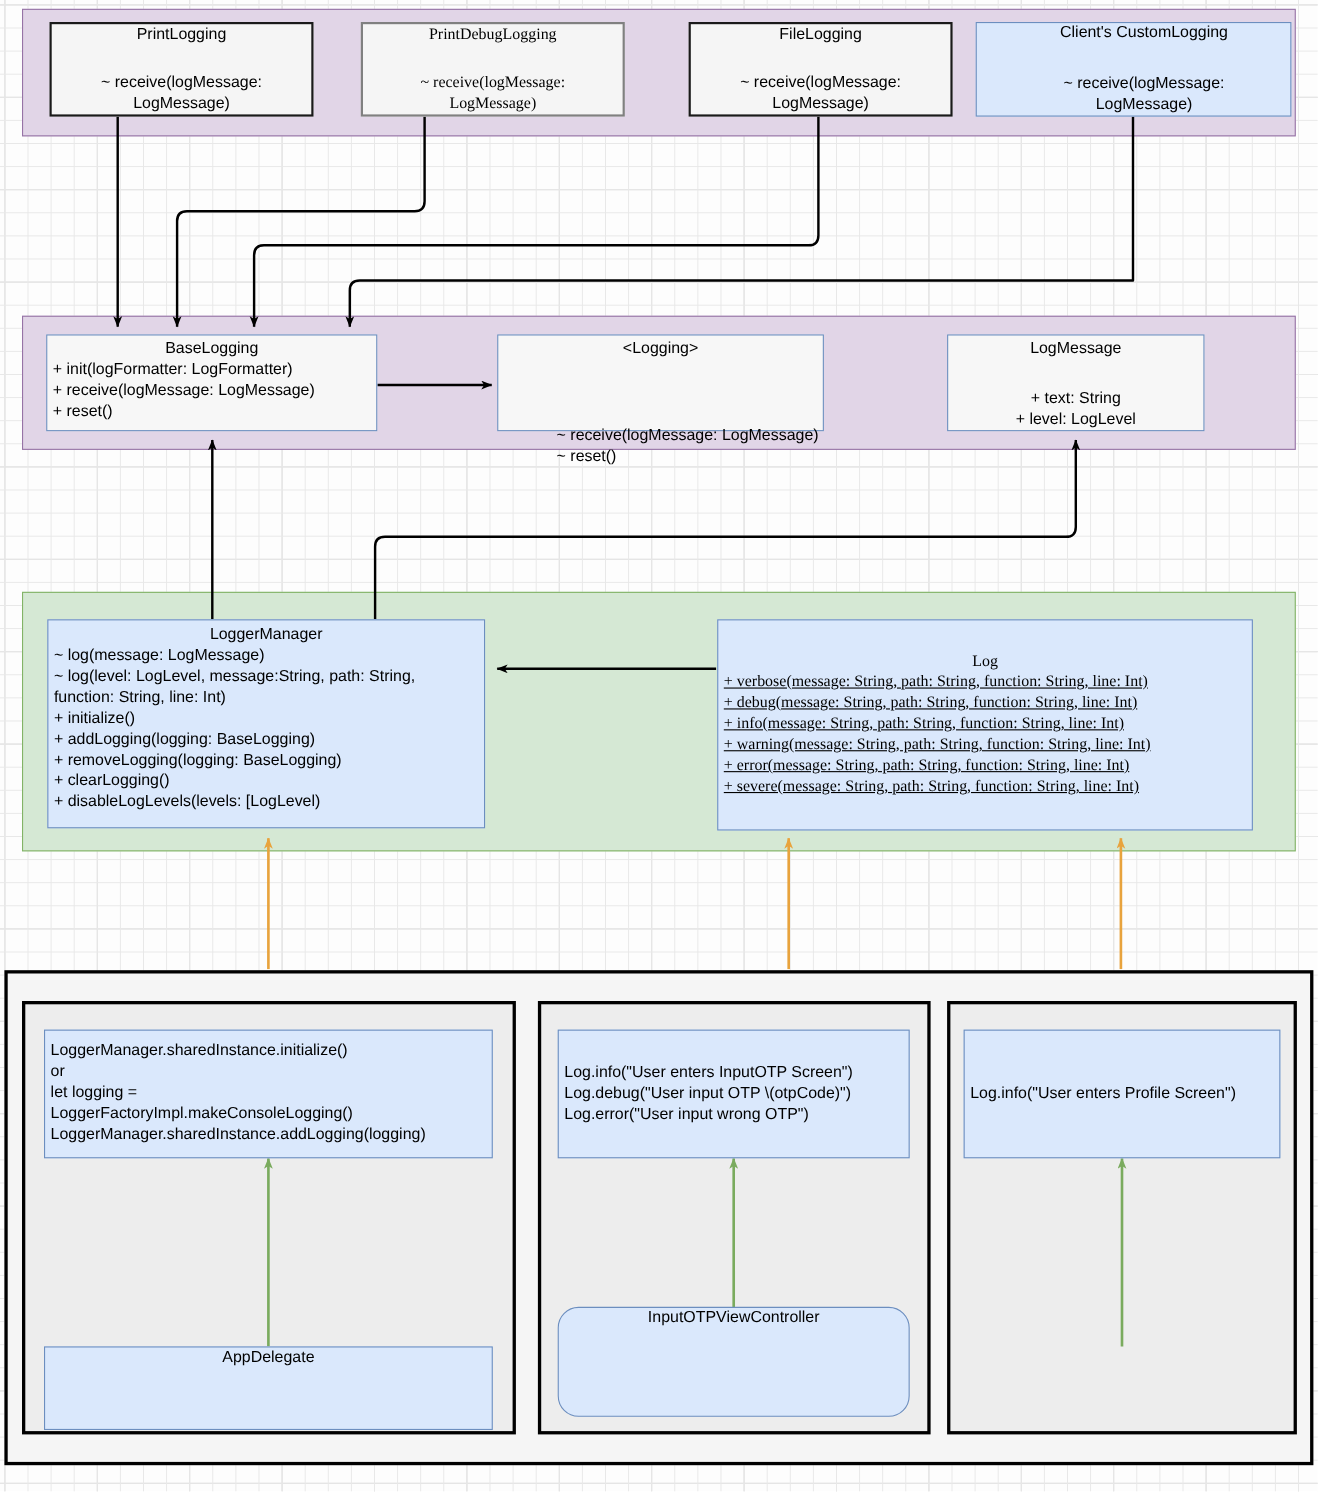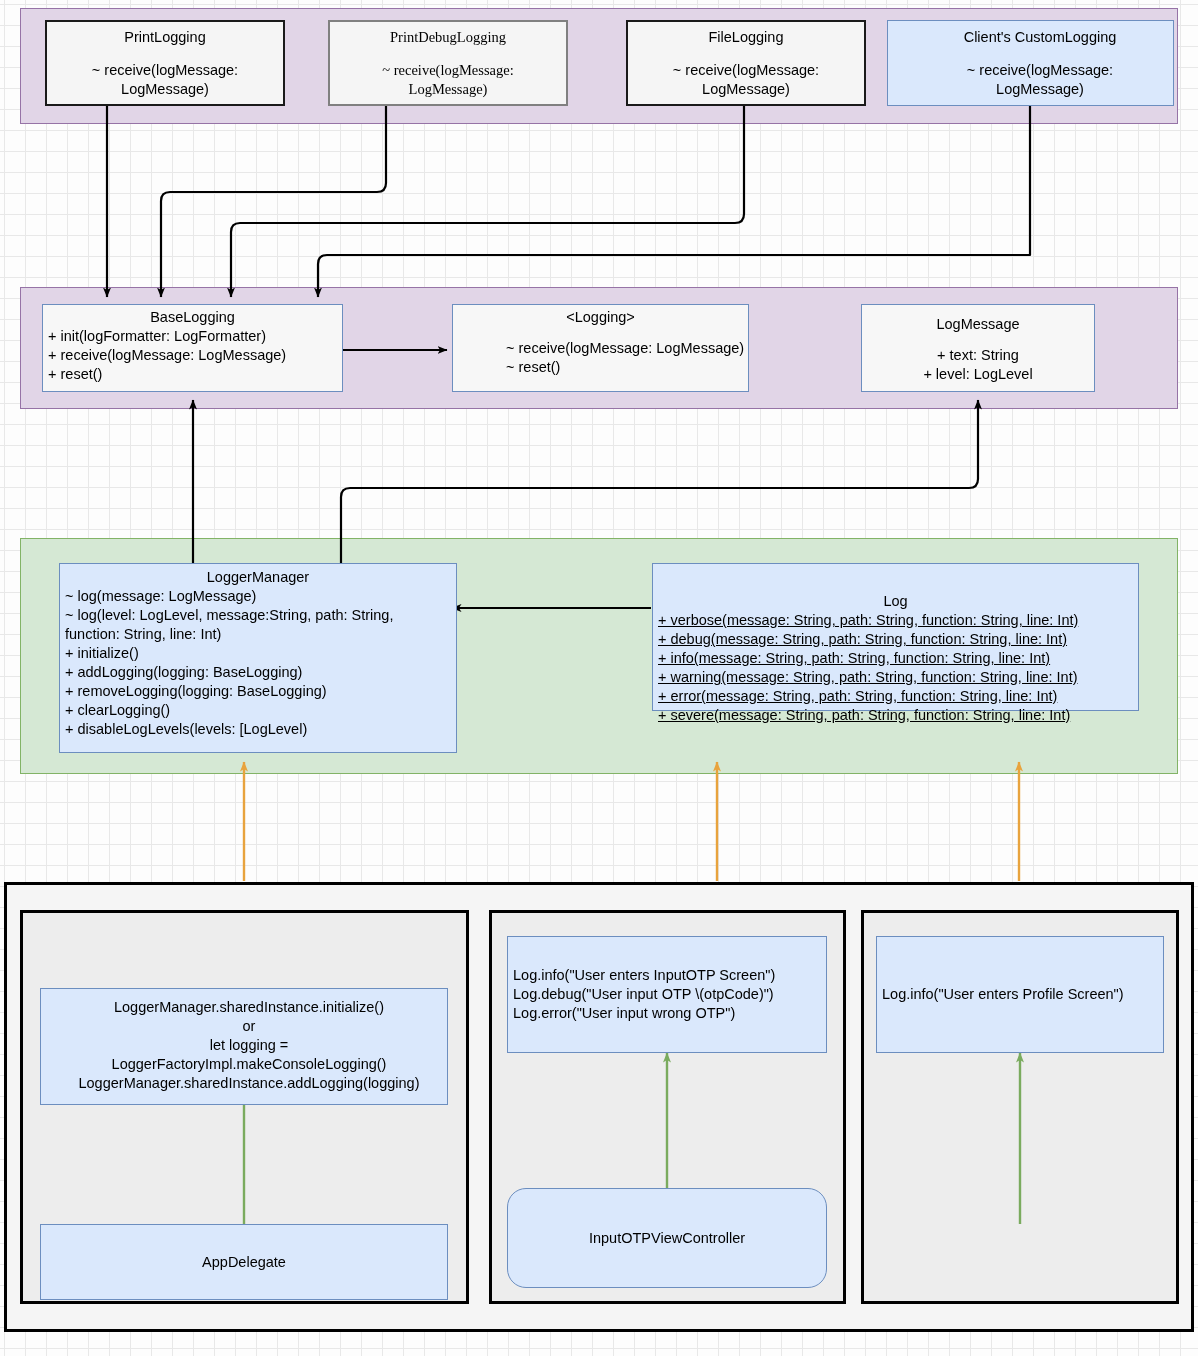--- a/index.html
+++ b/index.html
@@ -74,21 +74,21 @@
     width: 100%;
   }
   .node-body {
     width: 100%;
   }
   .node-body .m {
     white-space: nowrap;
   }
   .ctr {
     align-items: center;
-    justify-content: center;
+    justify-content: space-between;
     text-align: center;
   }
   .u .m { text-decoration: underline; }
   svg.links {
     position: absolute;
     left: 0; top: 0;
     width: 1198px;
     height: 1356px;
     z-index: 3;
     pointer-events: none;
@@ -191,63 +191,63 @@
 
   <div class="node node-white-blue" style="left:42px; top:304px; width:301px; height:88px; padding:3px 0 0 0;">
     <div class="node-title">BaseLogging</div>
     <div class="node-body pad-l">
       <div class="m">+ init(logFormatter: LogFormatter)</div>
       <div class="m">+ receive(logMessage: LogMessage)</div>
       <div class="m">+ reset()</div>
     </div>
   </div>
 
-  <div class="node node-white-blue" style="left:452px; top:304px; width:297px; height:88px; padding:3px 0 0 0;">
+  <div class="node node-white-blue" style="left:452px; top:304px; width:297px; height:88px; padding:3px 0 0 0;gap:48px;">
     <div class="node-title">&lt;Logging&gt;</div>
     <div class="node-body pad-l" style="margin-top:12px;margin-left:48px;">
       <div class="m">~ receive(logMessage: LogMessage)</div>
       <div class="m">~ reset()</div>
     </div>
   </div>
 
   <div class="node node-white-blue ctr" style="left:861px; top:304px; width:234px; height:88px; padding:3px 0 0 0;">
     <div class="node-title">LogMessage</div>
     <div class="node-body ctr" style="margin-top:12px;">
       <div class="m">+ text: String</div>
       <div class="m">+ level: LogLevel</div>
     </div>
   </div>
 
-  <div class="node node-blue" style="left:43px; top:563px; width:398px; height:190px; padding:4px 0 0 0;margin-left:16px;">
+  <div class="node node-blue" style="left:43px; top:563px; width:398px; height:190px; padding:4px 0 0 0;">
     <div class="node-title">LoggerManager</div>
     <div class="node-body pad-l">
       <div class="m">~ log(message: LogMessage)</div>
       <div class="m">~ log(level: LogLevel, message:String, path: String,</div>
       <div class="m">function: String, line: Int)</div>
       <div class="m">+ initialize()</div>
       <div class="m">+ addLogging(logging: BaseLogging)</div>
       <div class="m">+ removeLogging(logging: BaseLogging)</div>
       <div class="m">+ clearLogging()</div>
       <div class="m">+ disableLogLevels(levels: [LogLevel)</div>
     </div>
   </div>
 
-  <div class="node node-blue u" style="left:652px; top:563px; width:487px; height:148px; padding:28px 0 0 0;">
+  <div class="node node-blue u" style="left:652px; top:563px; width:487px; height:192px; padding:28px 0 0 0;font-family:Liberation Serif, serif;">
     <div class="node-title" style="text-decoration:none;">Log</div>
     <div class="node-body pad-l">
       <div class="m">+ verbose(message: String, path: String, function: String, line: Int)</div>
       <div class="m">+ debug(message: String, path: String, function: String, line: Int)</div>
       <div class="m">+ info(message: String, path: String, function: String, line: Int)</div>
       <div class="m">+ warning(message: String, path: String, function: String, line: Int)</div>
       <div class="m">+ error(message: String, path: String, function: String, line: Int)</div>
       <div class="m">+ severe(message: String, path: String, function: String, line: Int)</div>
     </div>
   </div>
 
-  <div class="node node-blue" style="left:40px; top:988px; width:408px; height:117px; padding:9px 0 0 0;text-align:center;">
+  <div class="node node-blue" style="left:40px; top:936px; width:408px; height:117px; padding:9px 0 0 0;">
     <div class="node-body pad-l">
       <div class="m">LoggerManager.sharedInstance.initialize()</div>
       <div class="m">or</div>
       <div class="m">let logging =</div>
       <div class="m">LoggerFactoryImpl.makeConsoleLogging()</div>
       <div class="m">LoggerManager.sharedInstance.addLogging(logging)</div>
     </div>
   </div>
 
   <div class="node node-blue" style="left:507px; top:936px; width:320px; height:117px; padding:0; justify-content:center;">

